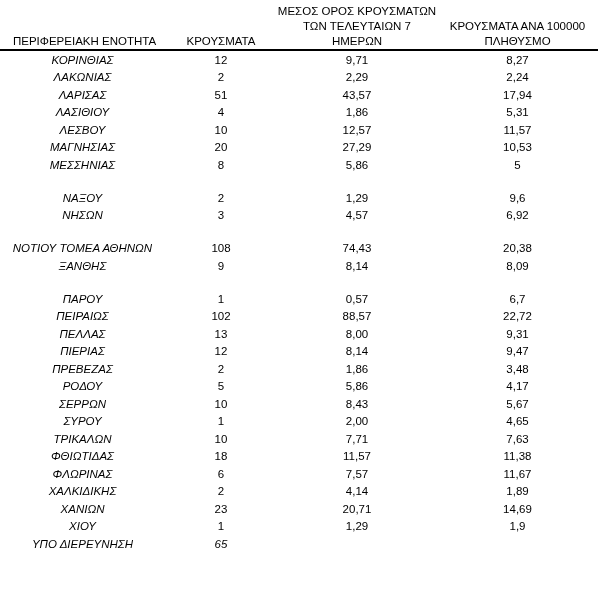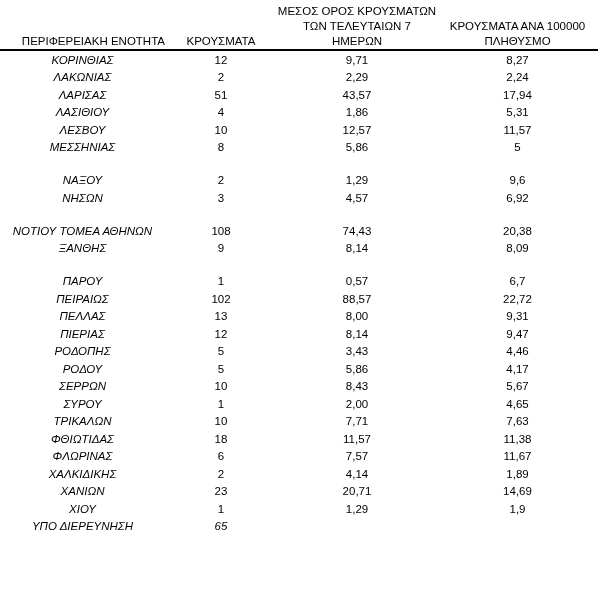--- a/index.html
+++ b/index.html
@@ -29,21 +29,21 @@
     font-size:11.5px;
   }
   th{
     font-weight:normal;
     vertical-align:bottom;
     padding:0;
     border-bottom:2px solid var(--rule-color);
     line-height:15px;
     white-space:nowrap;
   }
-  th.c1{ text-align:right; padding-left:4px; }
+  th.c1{ text-align:center; padding-left:4px; }
   th.c2, th.c3, th.c4{ text-align:center;margin-top:24px; }
   .hline{ display:block; }
   td{
     padding:0;
     height:17.5px;
     text-align:center;
     white-space:nowrap;
     overflow:visible;
   }
   tr.data-row td.c1{ text-align:center;font-style:italic; }
@@ -105,20 +105,26 @@
     <td class="c3">1,86</td>
     <td class="c4">5,31</td>
   </tr>
         <tr class="data-row">
     <td class="c1">ΛΕΣΒΟΥ</td>
     <td class="c2">10</td>
     <td class="c3">12,57</td>
     <td class="c4">11,57</td>
   </tr>
         <tr class="data-row">
+    <td class="c1">ΜΑΓΝΗΣΙΑΣ</td>
+    <td class="c2">20</td>
+    <td class="c3">27,29</td>
+    <td class="c4">10,53</td>
+  </tr>
+        <tr class="data-row">
     <td class="c1">ΜΕΣΣΗΝΙΑΣ</td>
     <td class="c2">8</td>
     <td class="c3">5,86</td>
     <td class="c4">5</td>
   </tr>
         <tr class="spacer">
     <td class="c1"></td>
     <td class="c2"></td>
     <td class="c3"></td>
     <td class="c4"></td>
@@ -177,24 +183,24 @@
     <td class="c3">8,00</td>
     <td class="c4">9,31</td>
   </tr>
         <tr class="data-row">
     <td class="c1">ΠΙΕΡΙΑΣ</td>
     <td class="c2">12</td>
     <td class="c3">8,14</td>
     <td class="c4">9,47</td>
   </tr>
         <tr class="data-row">
-    <td class="c1">ΡΟΔΟΠΗΣ</td>
-    <td class="c2">5</td>
-    <td class="c3">3,43</td>
-    <td class="c4">4,46</td>
+    <td class="c1">ΠΡΕΒΕΖΑΣ</td>
+    <td class="c2">2</td>
+    <td class="c3">1,86</td>
+    <td class="c4">3,48</td>
   </tr>
         <tr class="data-row">
     <td class="c1">ΡΟΔΟΥ</td>
     <td class="c2">5</td>
     <td class="c3">5,86</td>
     <td class="c4">4,17</td>
   </tr>
         <tr class="data-row">
     <td class="c1">ΣΕΡΡΩΝ</td>
     <td class="c2">10</td>

